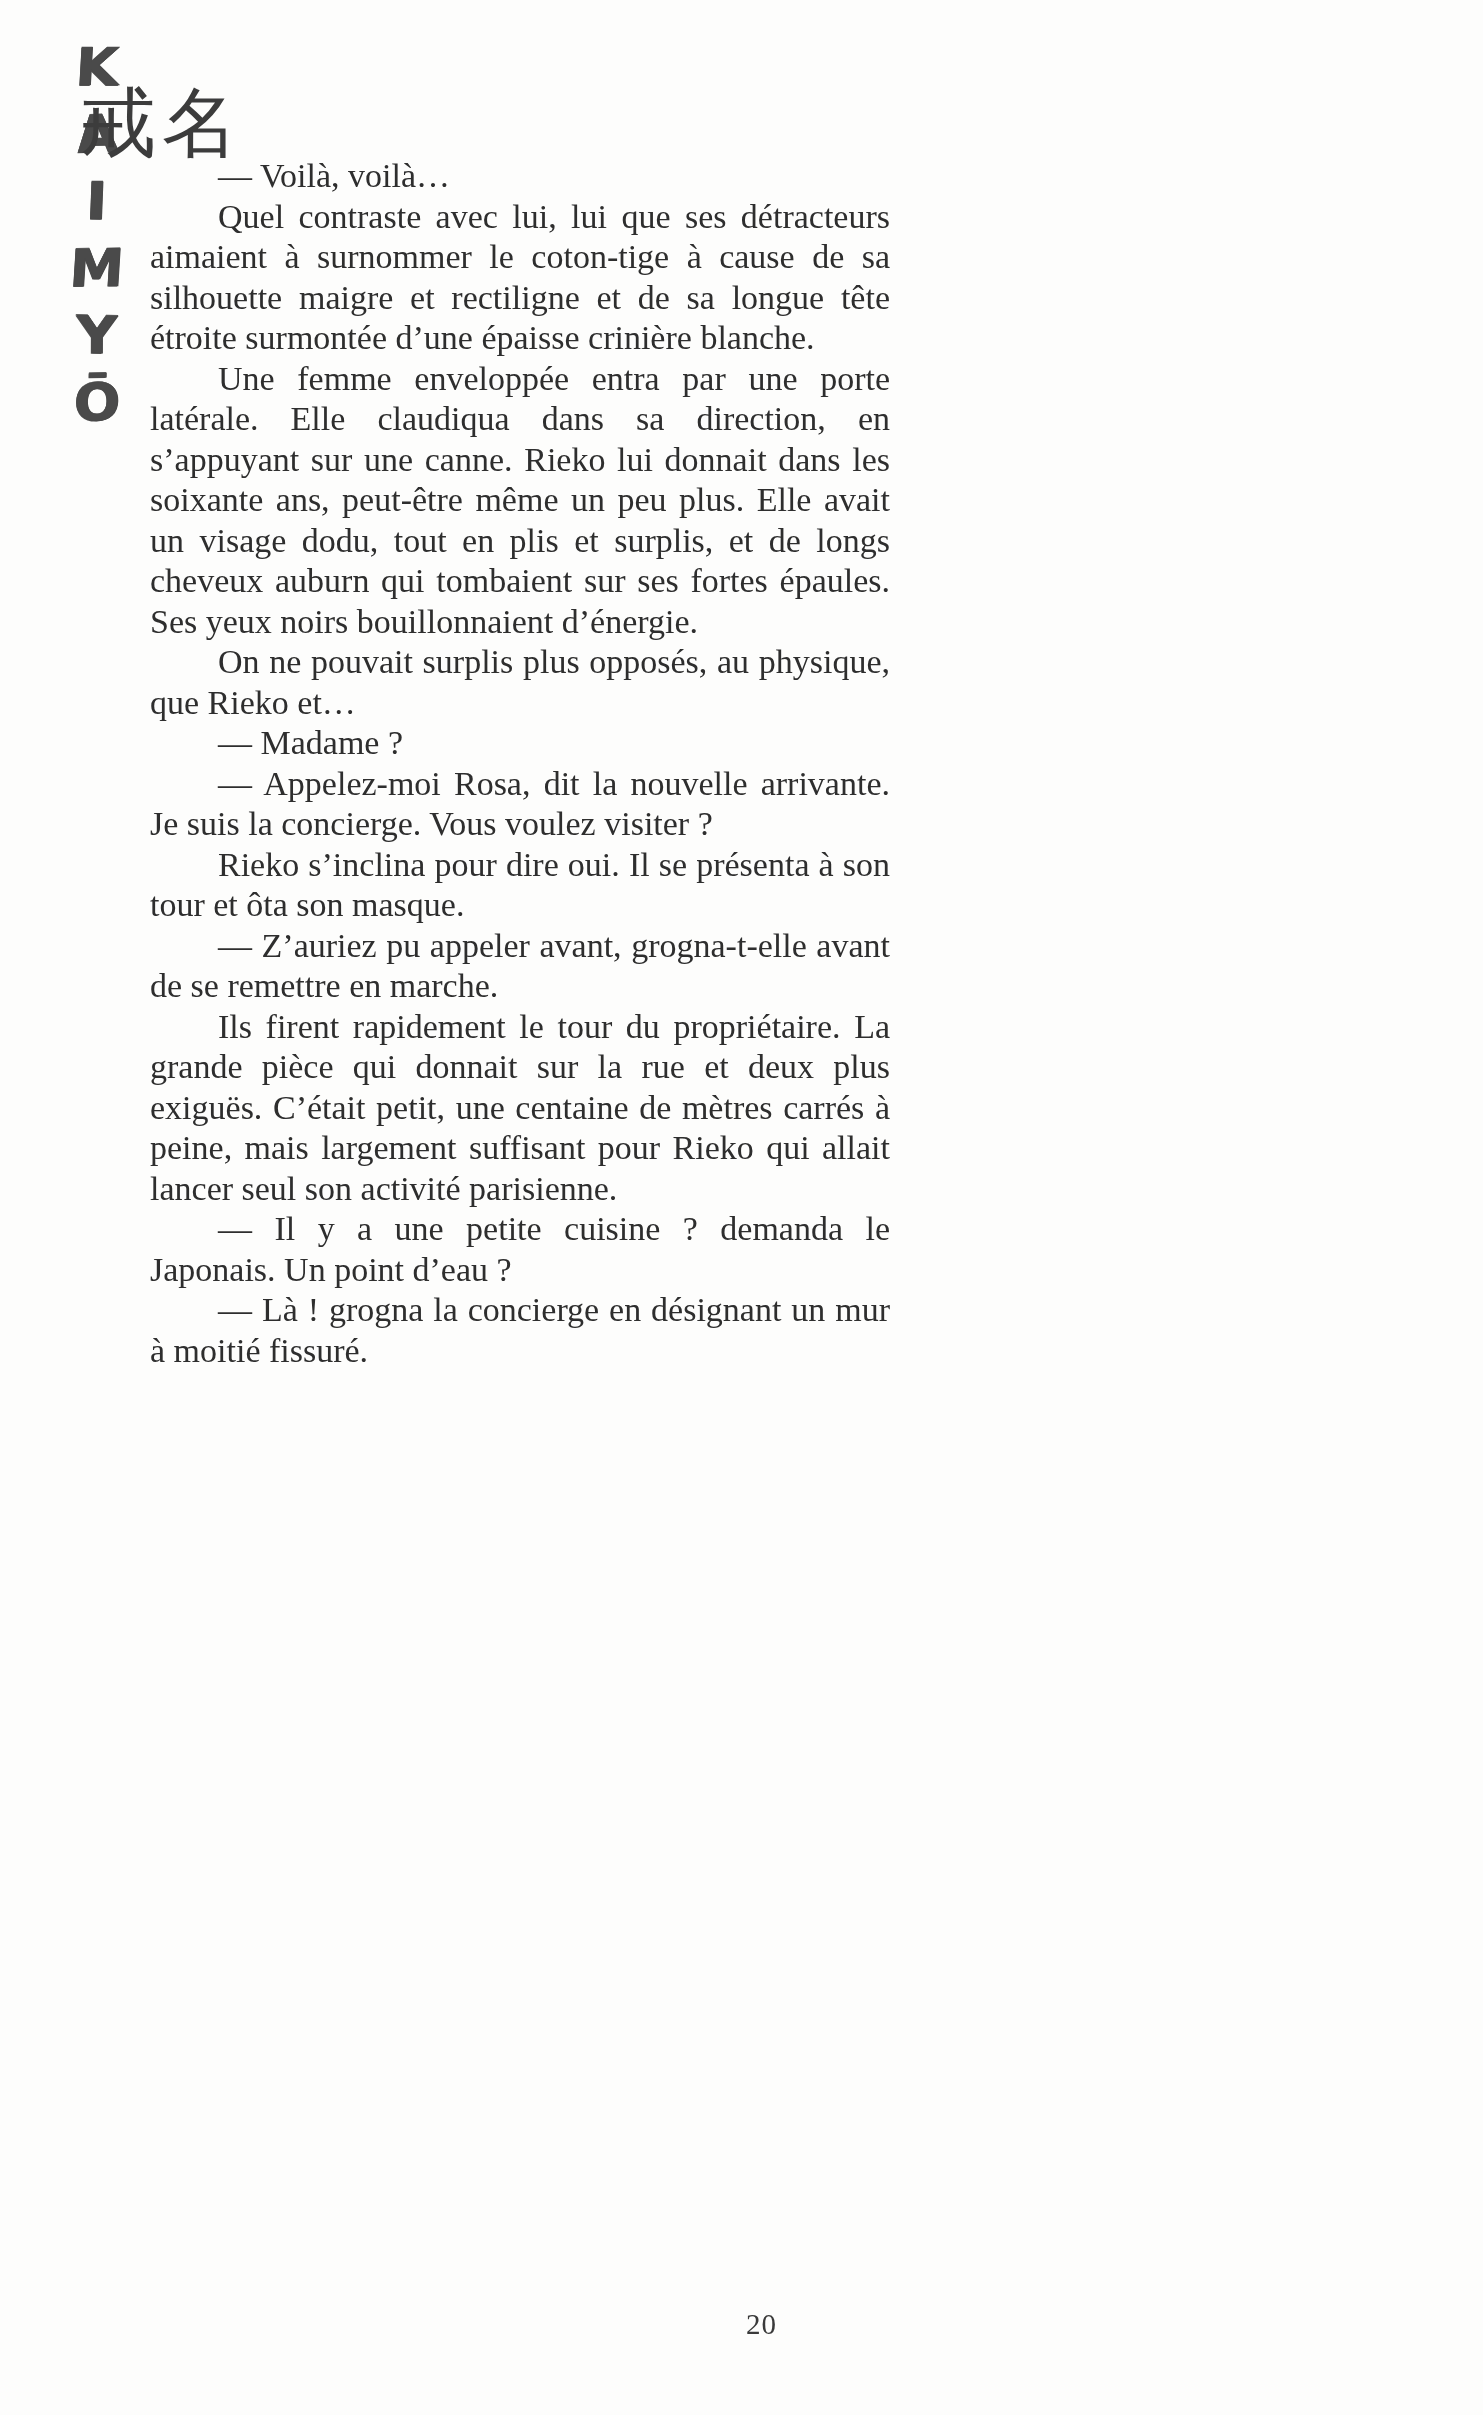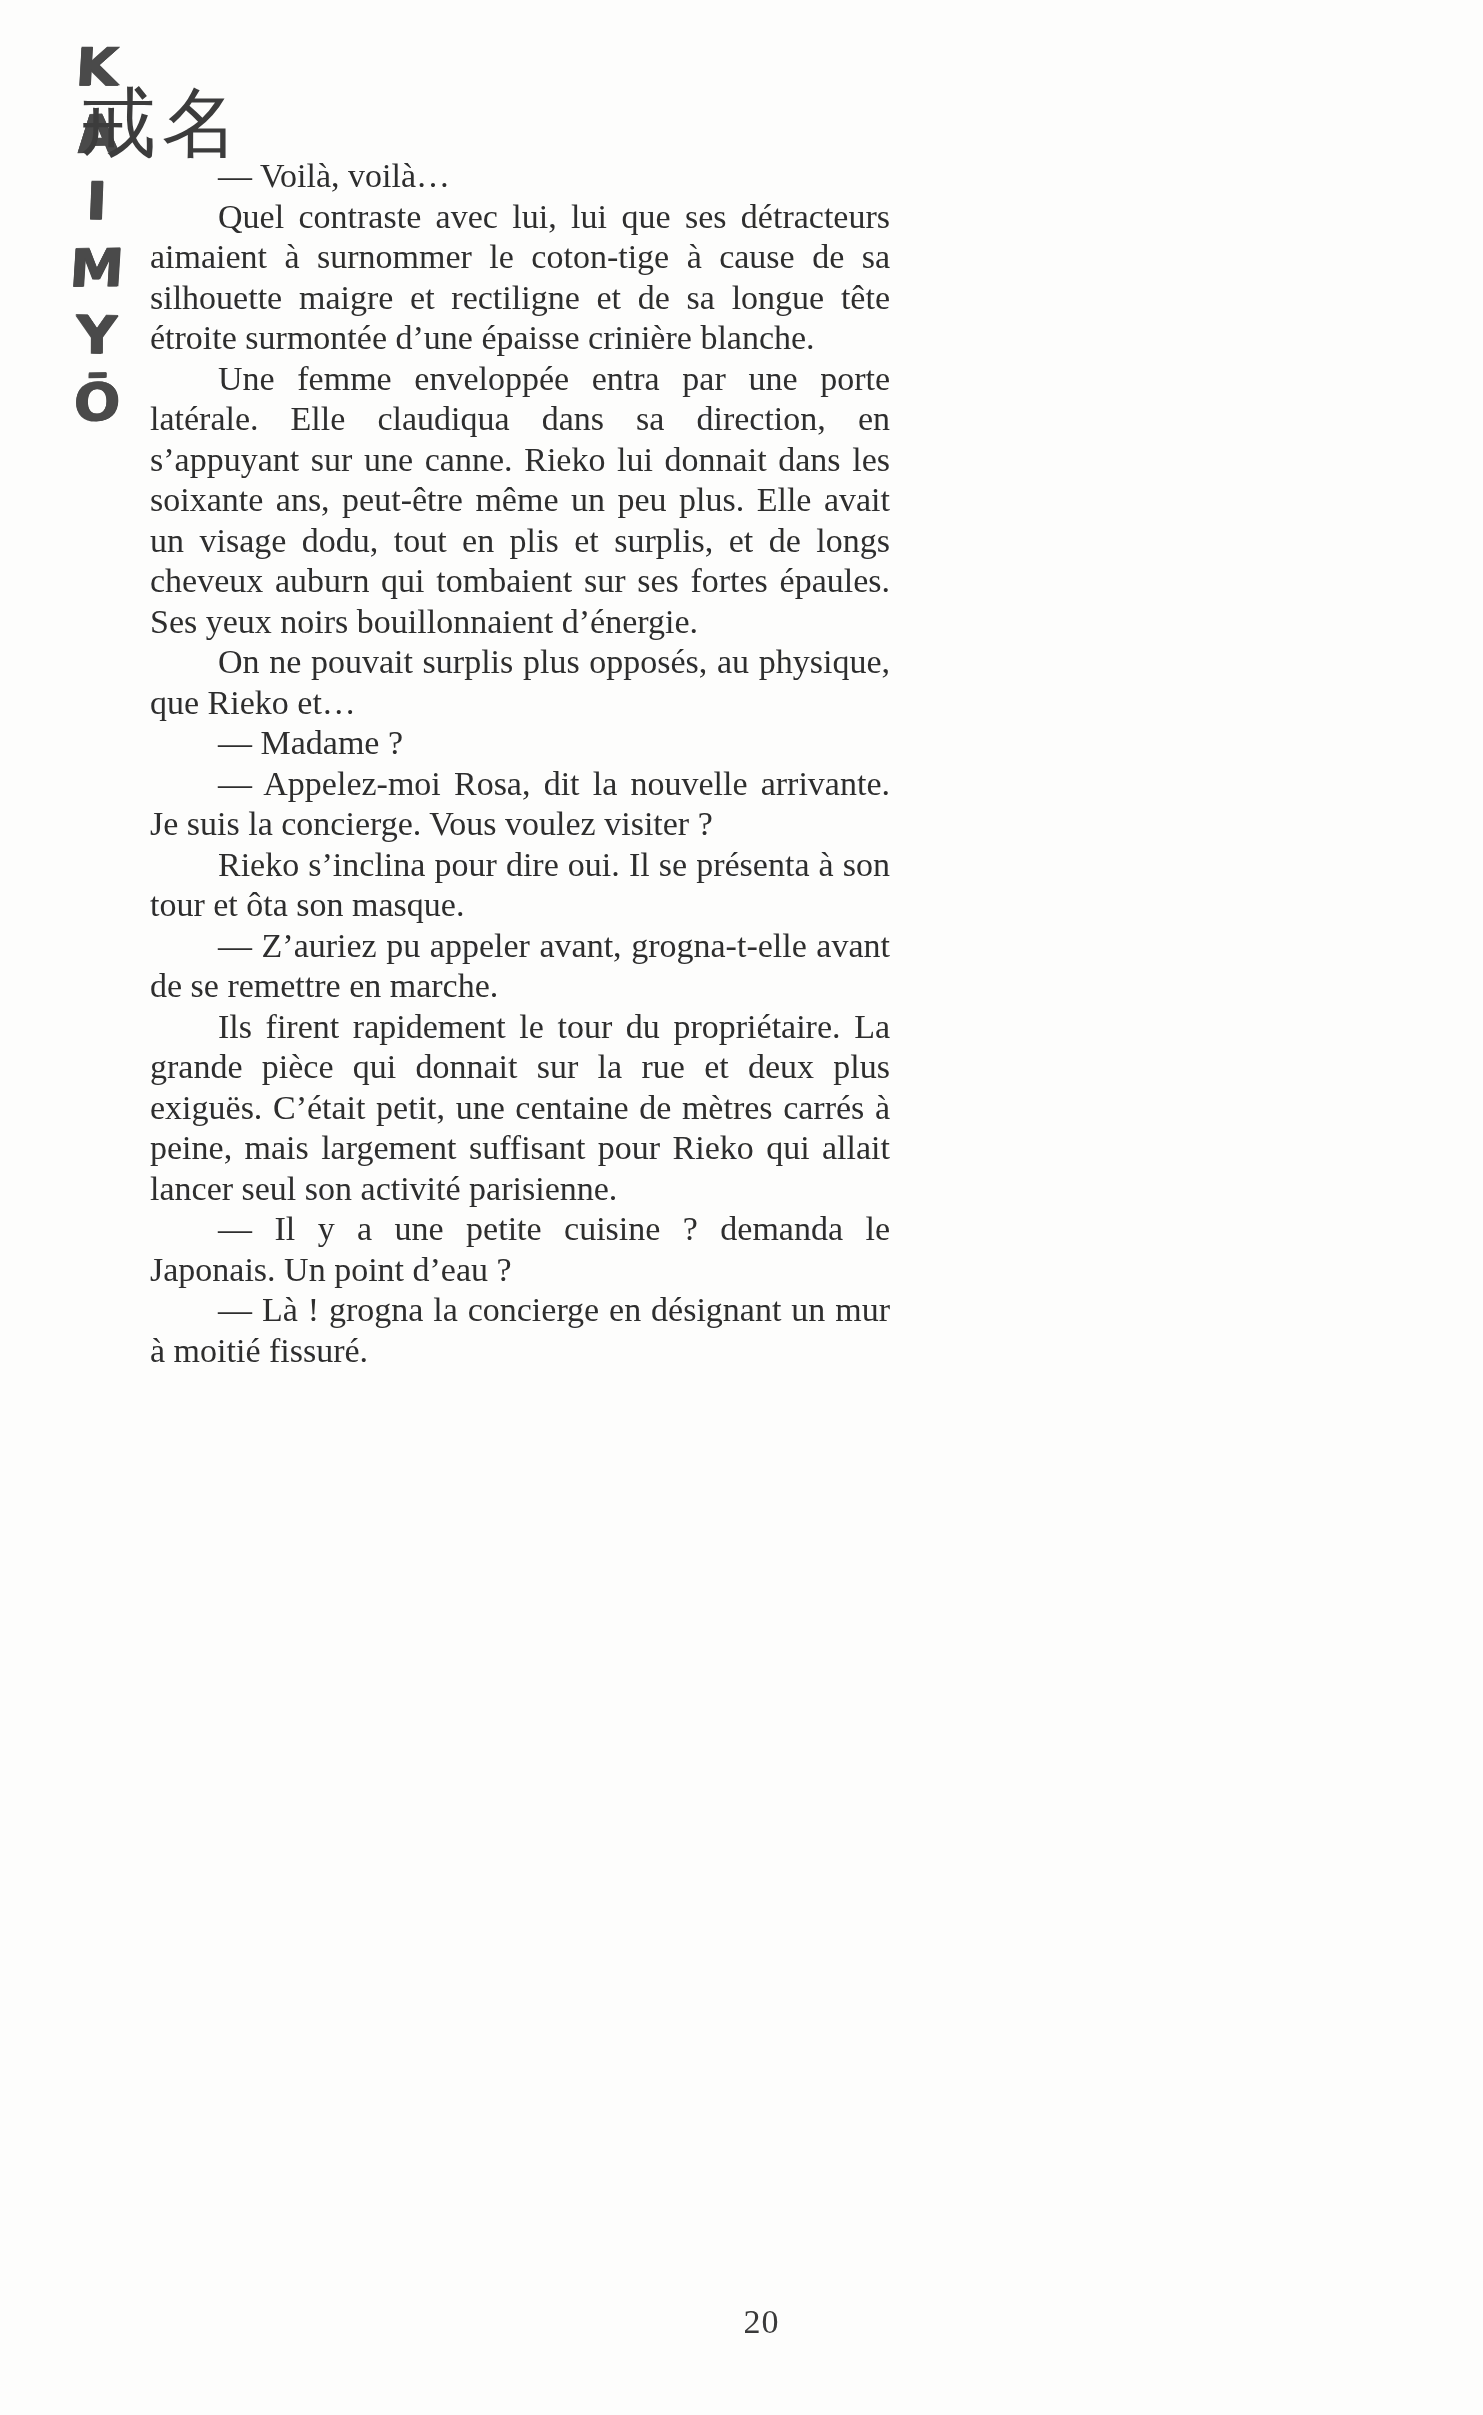--- a/index.html
+++ b/index.html
@@ -93,21 +93,21 @@
     text-align: justify;
   }
 
   
   .folio {
     position: absolute;
     left: 0;
     right: 0;
     bottom: 74px;
     text-align: center;
-    font-size: 34px;
+    font-size: 29px;
     color: #3a3a3a;
     padding-left: 40px;
     letter-spacing: 1px;
   }
 </style>
 </head>
 <body>
 
 <div class="page">
 

